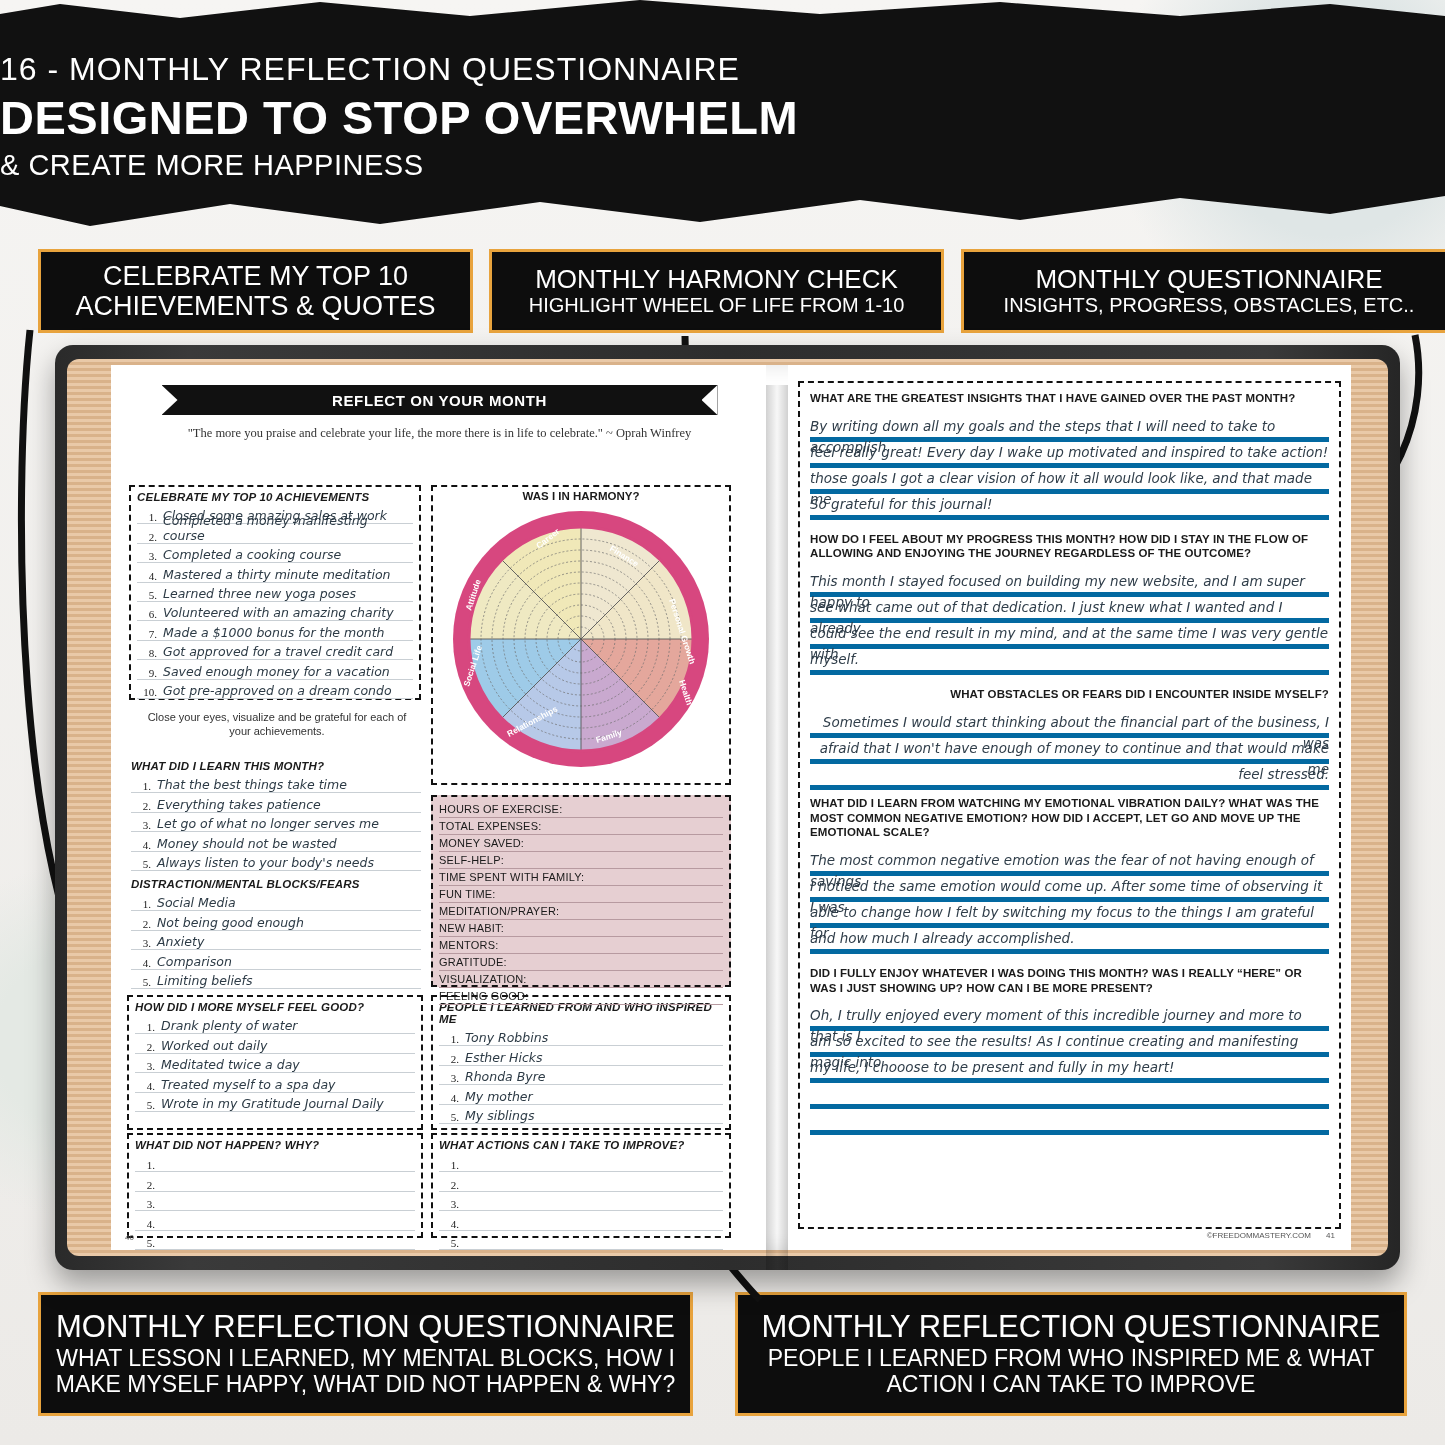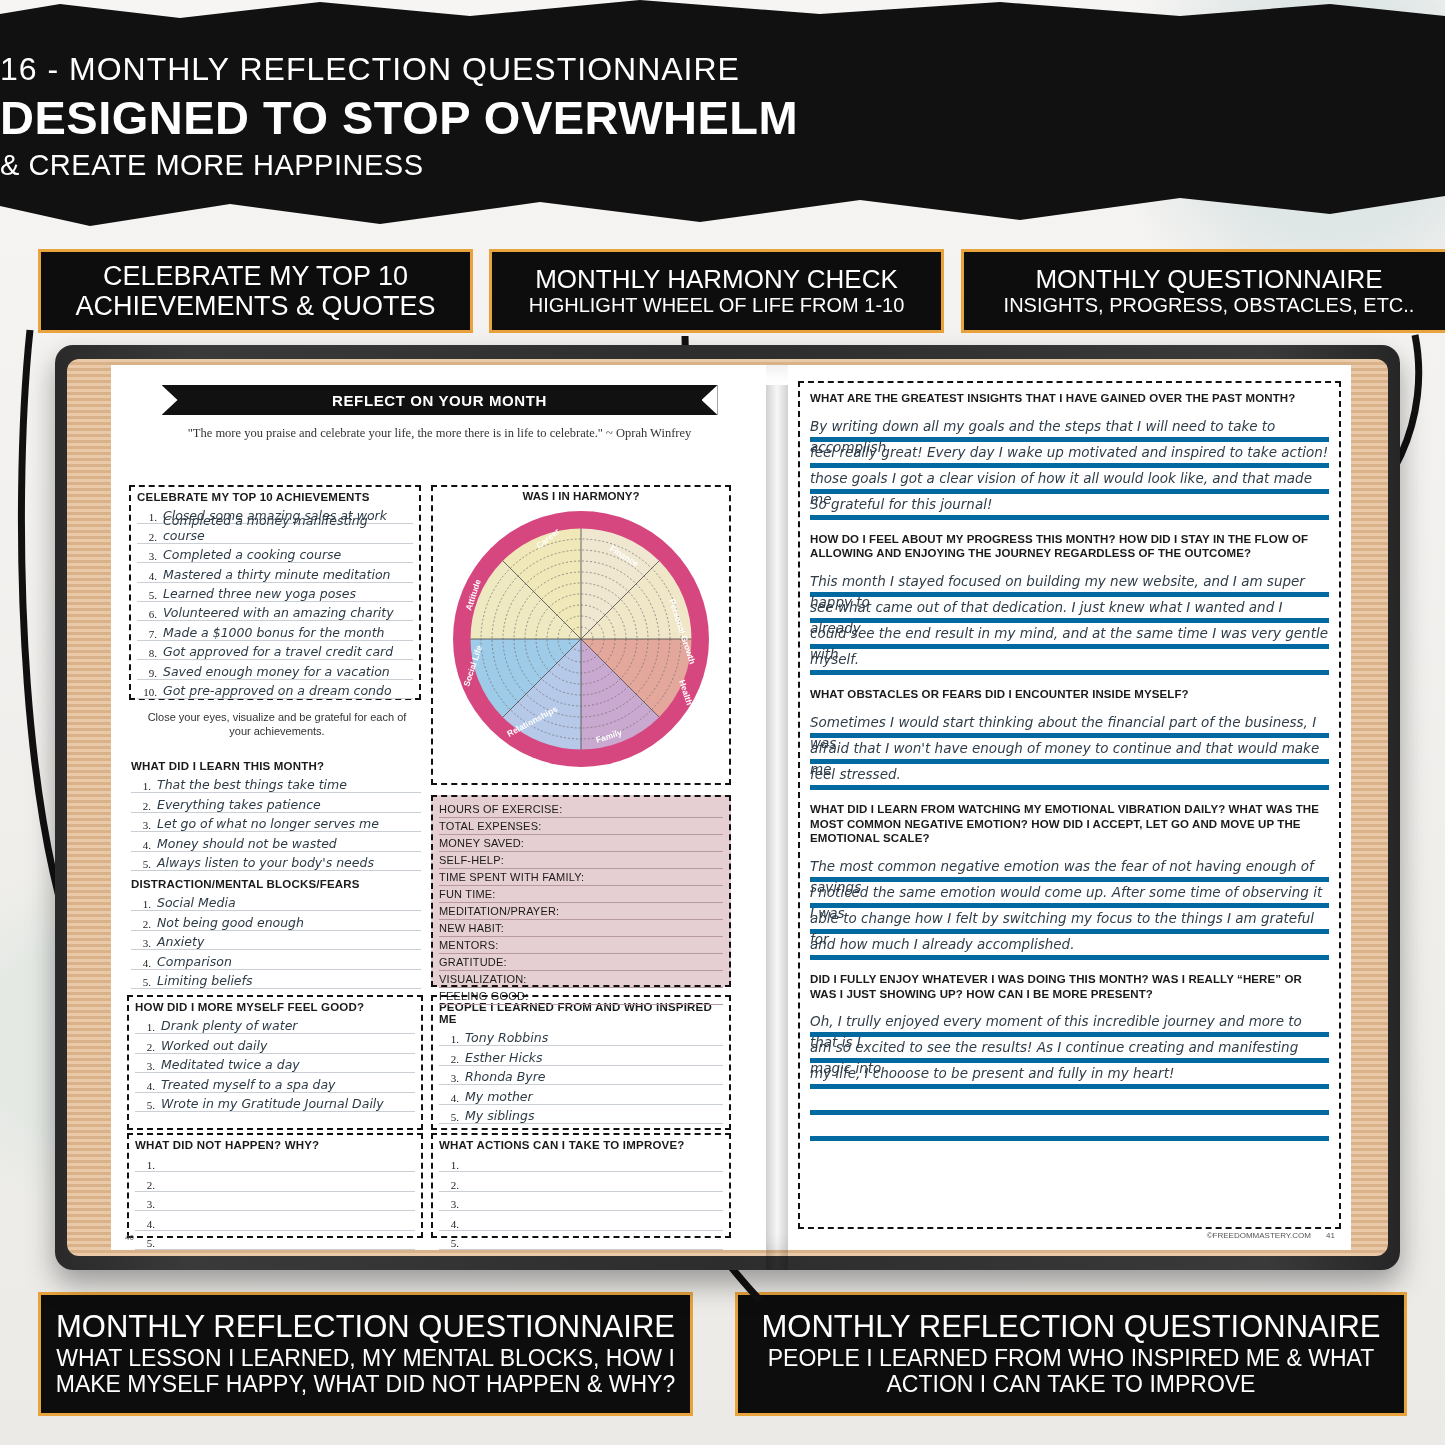--- a/index.html
+++ b/index.html
@@ -60,21 +60,21 @@
   
   .ribbon{position:relative;margin:6px auto 0 auto;width:556px;height:30px;background:#111;color:#fff;
     display:flex;align-items:center;justify-content:center;font-size:15px;font-weight:700;letter-spacing:.6px;
     -webkit-clip-path:polygon(0 0,100% 0,100% 100%,0 100%, 14px 50%);
     clip-path:polygon(0 0, 100% 0, 100% 100%, 0 100%);}
   .ribbon:before,.ribbon:after{content:"";position:absolute;top:0;width:16px;height:30px;background:#fff;}
   .ribbon:before{left:0;-webkit-clip-path:polygon(0 0,100% 50%,0 100%);clip-path:polygon(0 0,100% 50%,0 100%);}
   .ribbon:after{right:0;-webkit-clip-path:polygon(100% 0,0 50%,100% 100%);clip-path:polygon(100% 0,0 50%,100% 100%);}
   .quote{text-align:center;font-size:12.5px;color:#333;margin:10px 30px 6px 30px;line-height:1.35;font-family:"Liberation Serif",serif;}
   .dashbox{border:2px dashed #111;box-sizing:border-box;}
-  .sec-title{font-size:11.5px;font-weight:700;letter-spacing:.2px;margin:0 0 2px 0;}
+  .sec-title{font-size:11.5px;font-weight:700;letter-spacing:.2px;margin:0 0 2px 0;font-style:italic;}
   ul.numlist{margin:0;padding:0;}
   ul.numlist li{display:flex;align-items:flex-end;gap:6px;border-bottom:1px solid #c9cfd4;height:18.4px;font-size:13px;}
   ul.numlist li .n{width:20px;text-align:right;color:#222;font-size:11px;font-family:"Liberation Serif",serif;}
   ul.numlist li .t{flex:1;font-family:"DejaVu Sans",sans-serif;font-size:12.5px;color:#2d3b46;font-style:italic;}
   .note{font-size:11px;text-align:center;color:#333;line-height:1.3;}
   
   .moneybox{position:absolute;border:2px dashed #111;background:#e6cfd2;box-sizing:border-box;padding:4px 6px;}
   .moneybox .row{font-size:11px;border-bottom:1px solid #b79aa0;height:16px;line-height:16px;letter-spacing:.2px;}
   
   .q{font-size:11.5px;font-weight:700;line-height:1.28;letter-spacing:.1px;}
@@ -425,21 +425,21 @@
               <div class="ansline"><span class="ans">So grateful for this journal!</span></div>
             </div>
             <div style="margin-bottom: 12px;">
               <div class="q">HOW DO I FEEL ABOUT MY PROGRESS THIS MONTH? HOW DID I STAY IN THE FLOW OF ALLOWING AND ENJOYING THE JOURNEY REGARDLESS OF THE OUTCOME?</div>
               <div style="height: 10px;"></div>
               <div class="ansline"><span class="ans">This month I stayed focused on building my new website, and I am super happy to</span></div>
               <div class="ansline"><span class="ans">see what came out of that dedication. I just knew what I wanted and I already</span></div>
               <div class="ansline"><span class="ans">could see the end result in my mind, and at the same time I was very gentle with</span></div>
               <div class="ansline"><span class="ans">myself.</span></div>
             </div>
-            <div style="margin-bottom: 12px;">
+            <div style="margin-bottom: 6px; text-align: right;">
               <div class="q">WHAT OBSTACLES OR FEARS DID I ENCOUNTER INSIDE MYSELF?</div>
               <div style="height: 10px;"></div>
               <div class="ansline"><span class="ans">Sometimes I would start thinking about the financial part of the business, I was</span></div>
               <div class="ansline"><span class="ans">afraid that I won't have enough of money to continue and that would make me</span></div>
               <div class="ansline"><span class="ans">feel stressed.</span></div>
             </div>
             <div style="margin-bottom: 12px;">
               <div class="q">WHAT DID I LEARN FROM WATCHING MY EMOTIONAL VIBRATION DAILY? WHAT WAS THE MOST COMMON NEGATIVE EMOTION? HOW DID I ACCEPT, LET GO AND MOVE UP THE EMOTIONAL SCALE?</div>
               <div style="height: 10px;"></div>
               <div class="ansline"><span class="ans">The most common negative emotion was the fear of not having enough of savings</span></div>

